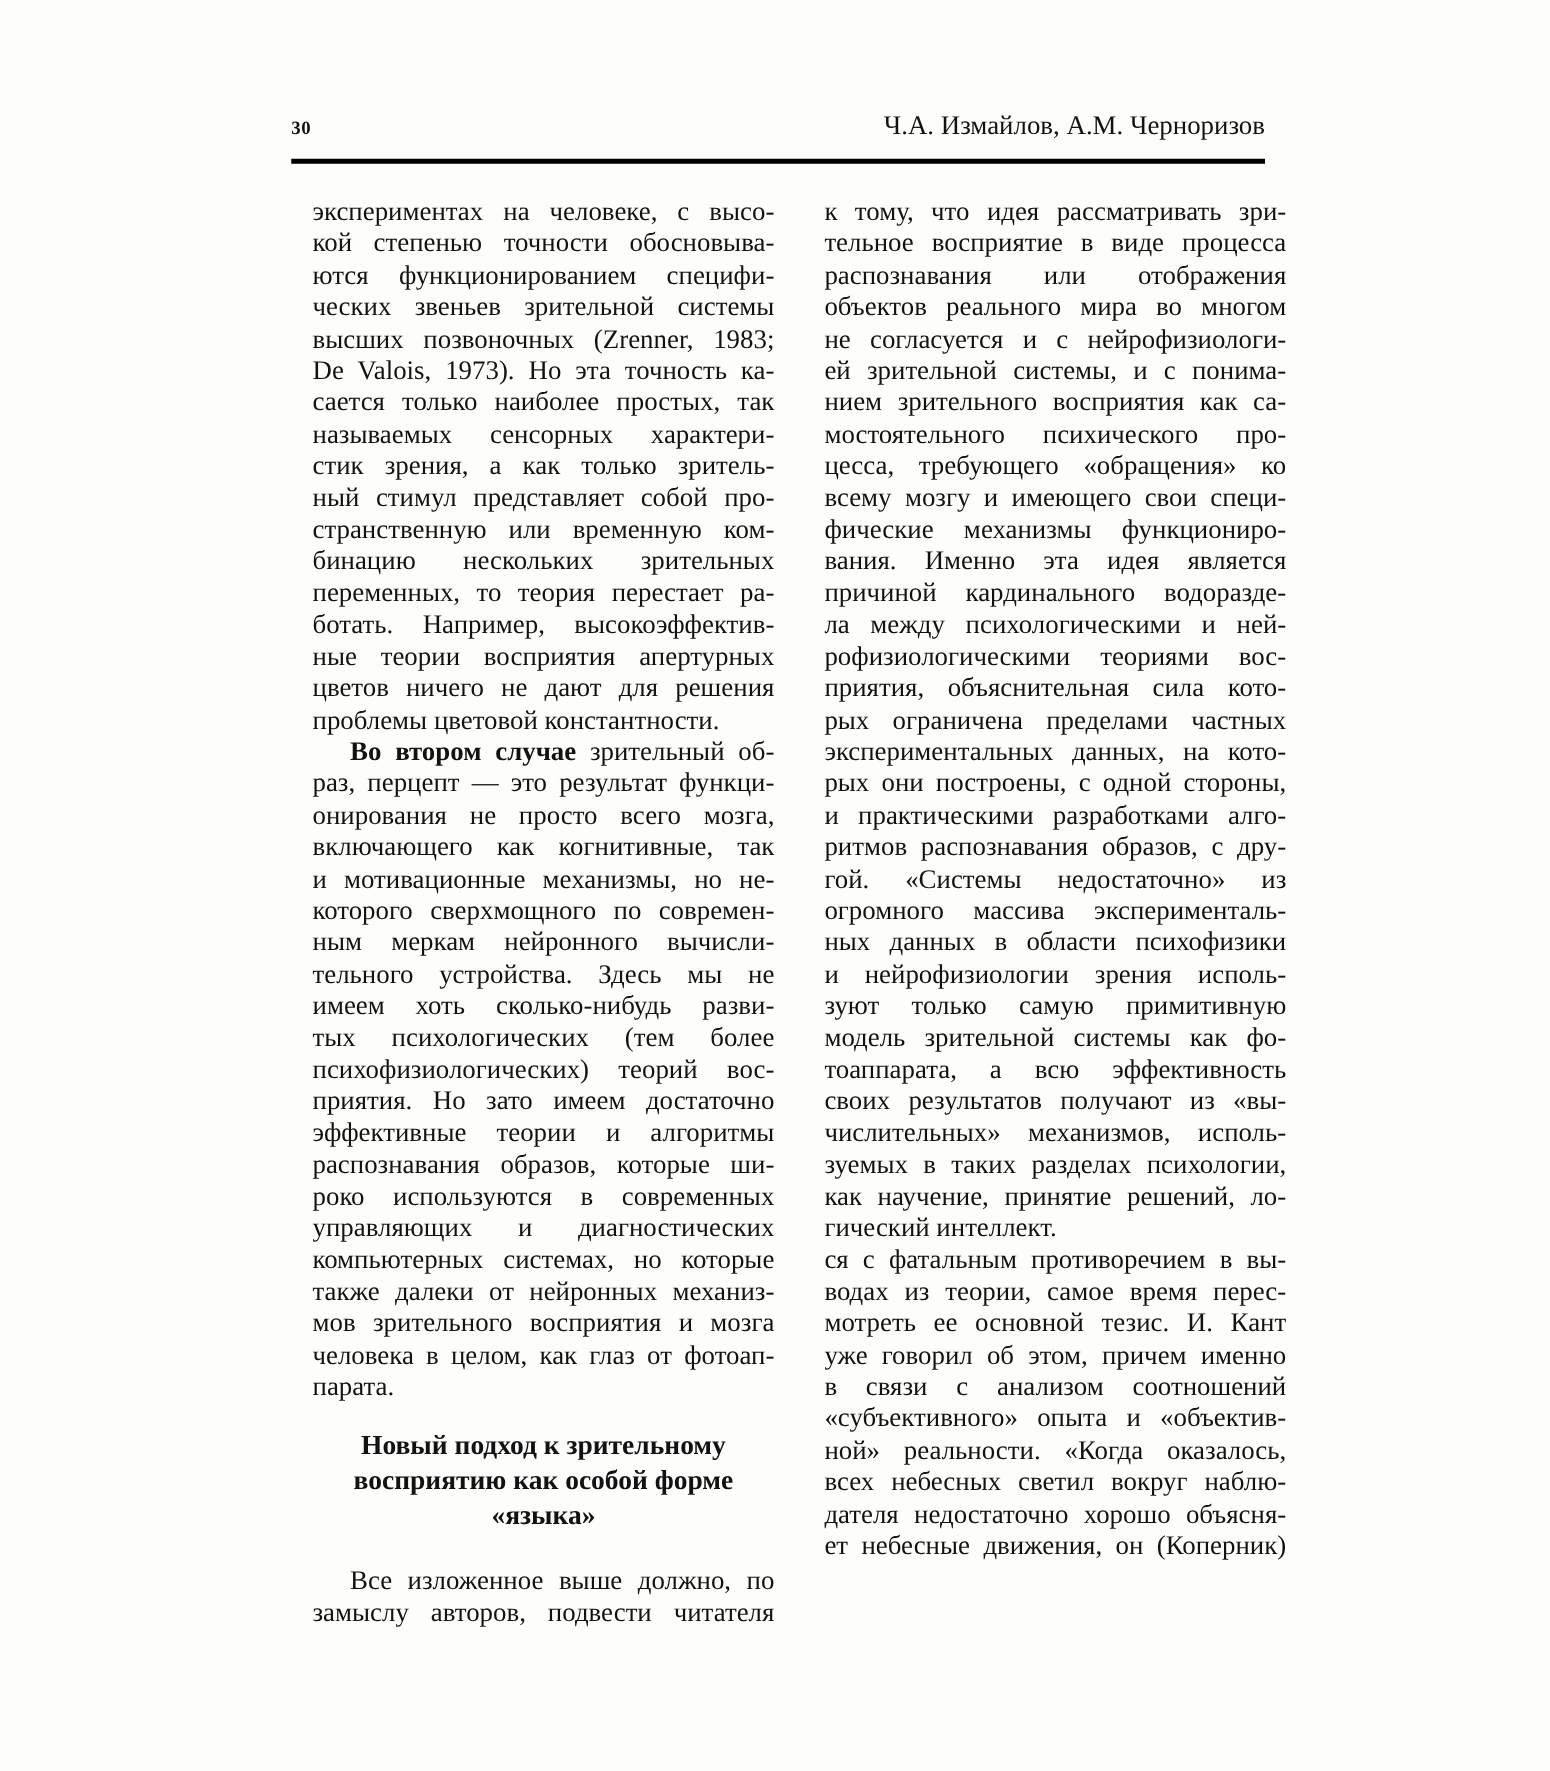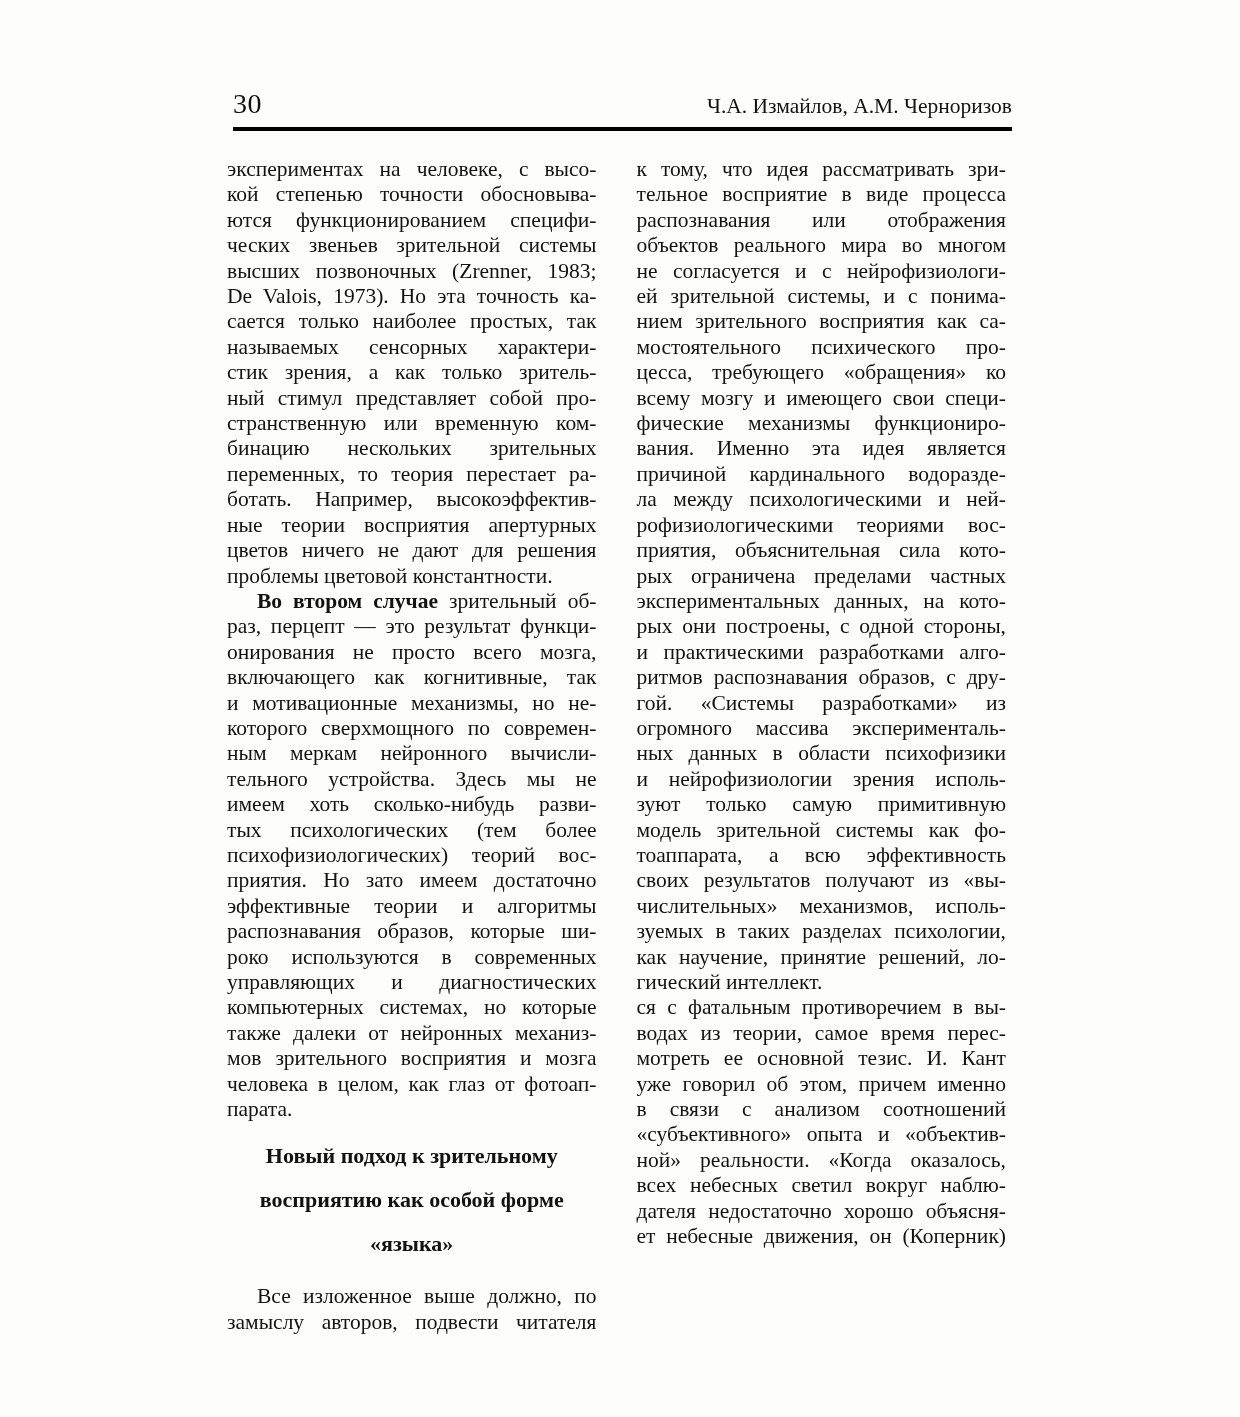--- a/index.html
+++ b/index.html
@@ -10,43 +10,43 @@
   }
   .page{
     position:relative;width:1240px;height:1417px;
     background:var(--page-bg,#fdfdfb);
     color:var(--ink,#121212);
   }
   .runhead{
     position:absolute;left:233px;top:88px;width:779px;
     display:flex;justify-content:space-between;align-items:baseline;
   }
-  .pageno{font-weight:normal;font-size:28px;letter-spacing:.5px;}
+  .pageno{font-weight:bold;font-size:15px;letter-spacing:.5px;}
   .authors{font-size:21.5px;}
   .rule{
     position:absolute;left:233px;top:127px;width:779px;height:4px;
     background:var(--rule,#000);
   }
   .columns{
-    position:absolute;left:227px;top:157px;width:779px;
+    position:absolute;left:250px;top:157px;width:779px;
     display:flex;gap:40px;
   }
   .col{width:375px;font-size:21.5px;line-height:25.4px;}
   .para{margin:0;}
   .line{
     text-align:justify;
     text-align-last:justify;
   }
   .line.last{text-align-last:left;}
   .line.indent{text-indent:30px;}
   .heading{
     margin:20px 0 26px 0;
     font-weight:bold;font-size:22px;line-height:28px;
   }
-  .heading .line{text-align:center;text-align-last:center;margin-top:16px;}
+  .heading .line{text-align:center;text-align-last:center;}
   b{font-weight:bold;}
 </style>
 </head>
 <body>
 
 <div class="page" style="--page-bg: #fdfdfb; --ink: #121212; --rule: #000000;">
   <header class="runhead">
     <span class="pageno">30</span>
     <span class="authors">Ч.А. Измайлов, А.М. Черноризов</span>
   </header>
@@ -121,21 +121,21 @@
           <div class="line">вания. Именно эта идея является</div>
           <div class="line">причиной кардинального водоразде-</div>
           <div class="line">ла между психологическими и ней-</div>
           <div class="line">рофизиологическими теориями вос-</div>
           <div class="line">приятия, объяснительная сила кото-</div>
           <div class="line">рых ограничена пределами частных</div>
           <div class="line">экспериментальных данных, на кото-</div>
           <div class="line">рых они построены, с одной стороны,</div>
           <div class="line">и практическими разработками алго-</div>
           <div class="line">ритмов распознавания образов, с дру-</div>
-          <div class="line">гой. «Системы разработками» из</div>
+          <div class="line">гой. «Системы недостаточно» из</div>
           <div class="line">огромного массива эксперименталь-</div>
           <div class="line">ных данных в области психофизики</div>
           <div class="line">и нейрофизиологии зрения исполь-</div>
           <div class="line">зуют только самую примитивную</div>
           <div class="line">модель зрительной системы как фо-</div>
           <div class="line">тоаппарата, а всю эффективность</div>
           <div class="line">своих результатов получают из «вы-</div>
           <div class="line">числительных» механизмов, исполь-</div>
           <div class="line">зуемых в таких разделах психологии,</div>
           <div class="line">как научение, принятие решений, ло-</div>

